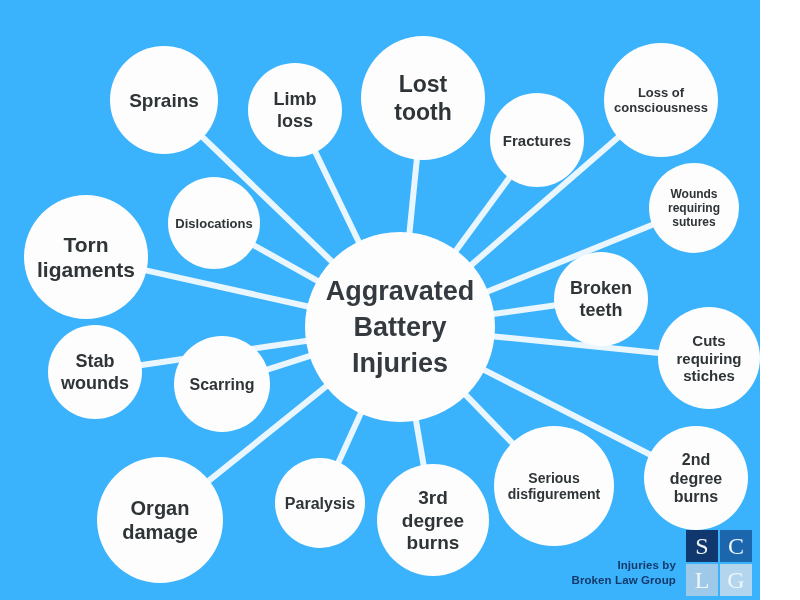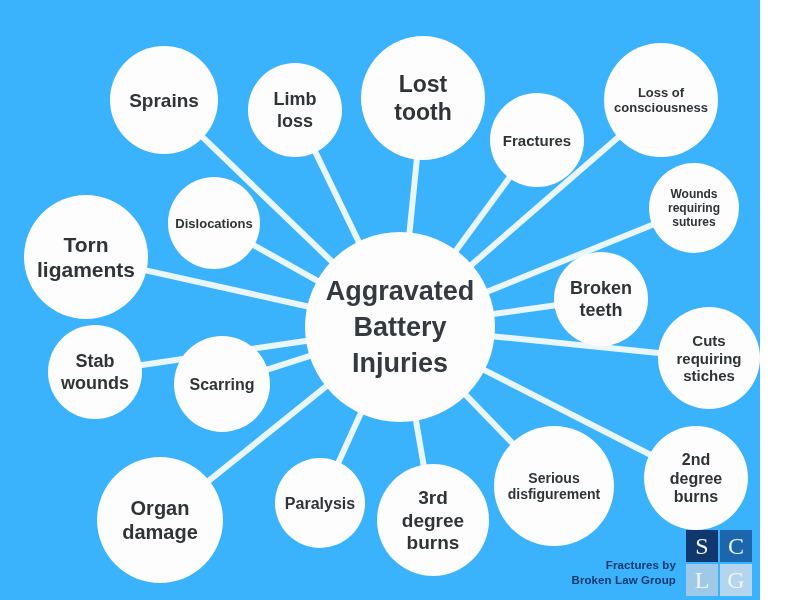--- a/index.html
+++ b/index.html
@@ -196,21 +196,21 @@
       </g>
     <g id="center-group">
         <circle cx="400" cy="327" r="95" class="center-circle" fill="#fdfdfd"></circle>
         <text x="400" y="291" class="center-label">Aggravated</text>
         <text x="400" y="327" class="center-label">Battery</text>
         <text x="400" y="363" class="center-label">Injuries</text>
       </g>
   </svg>
 
   <div class="credit-text">
-    <div>Fractures by</div>
+    <div>Injuries by</div>
     <div>Broken Law Group</div>
   </div>
 
   <div class="logo">
     <div class="logo-cell logo-s" style="background: rgb(16, 55, 110);">S</div>
     <div class="logo-cell logo-c" style="background: rgb(28, 102, 173);">C</div>
     <div class="logo-cell logo-l" style="background: rgb(159, 201, 232);">L</div>
     <div class="logo-cell logo-g" style="background: rgb(179, 214, 238);">G</div>
   </div>
 </div>

